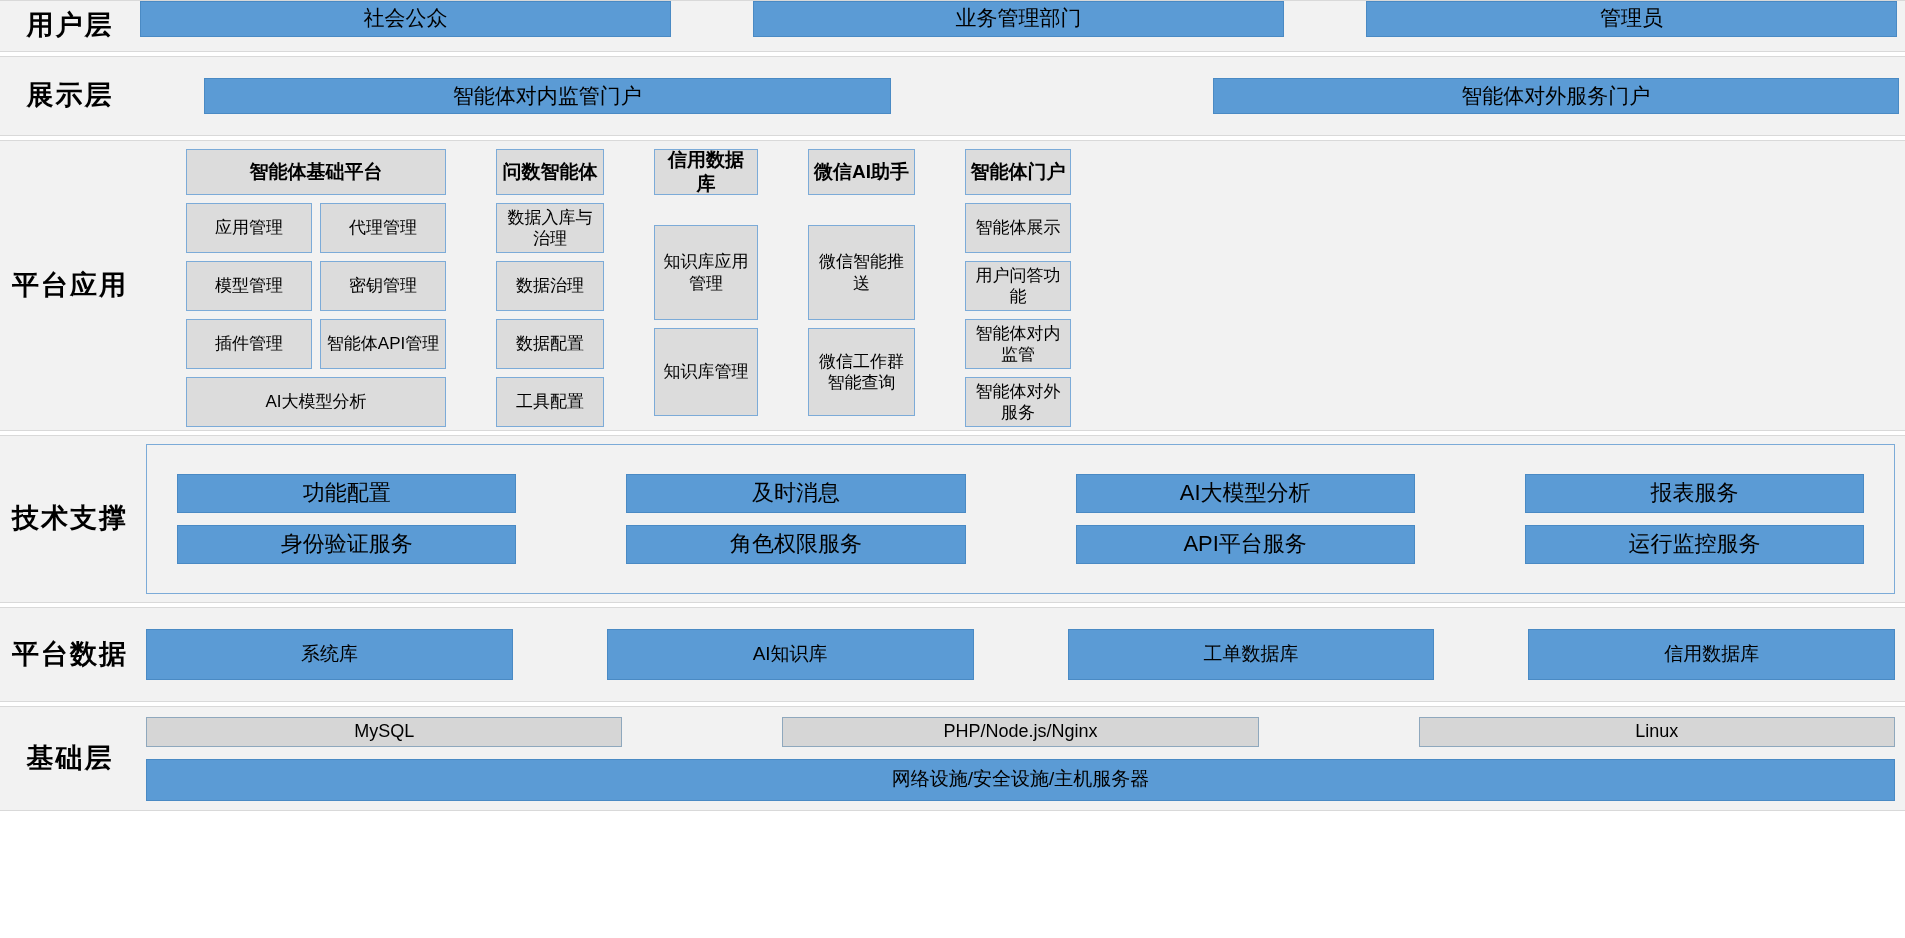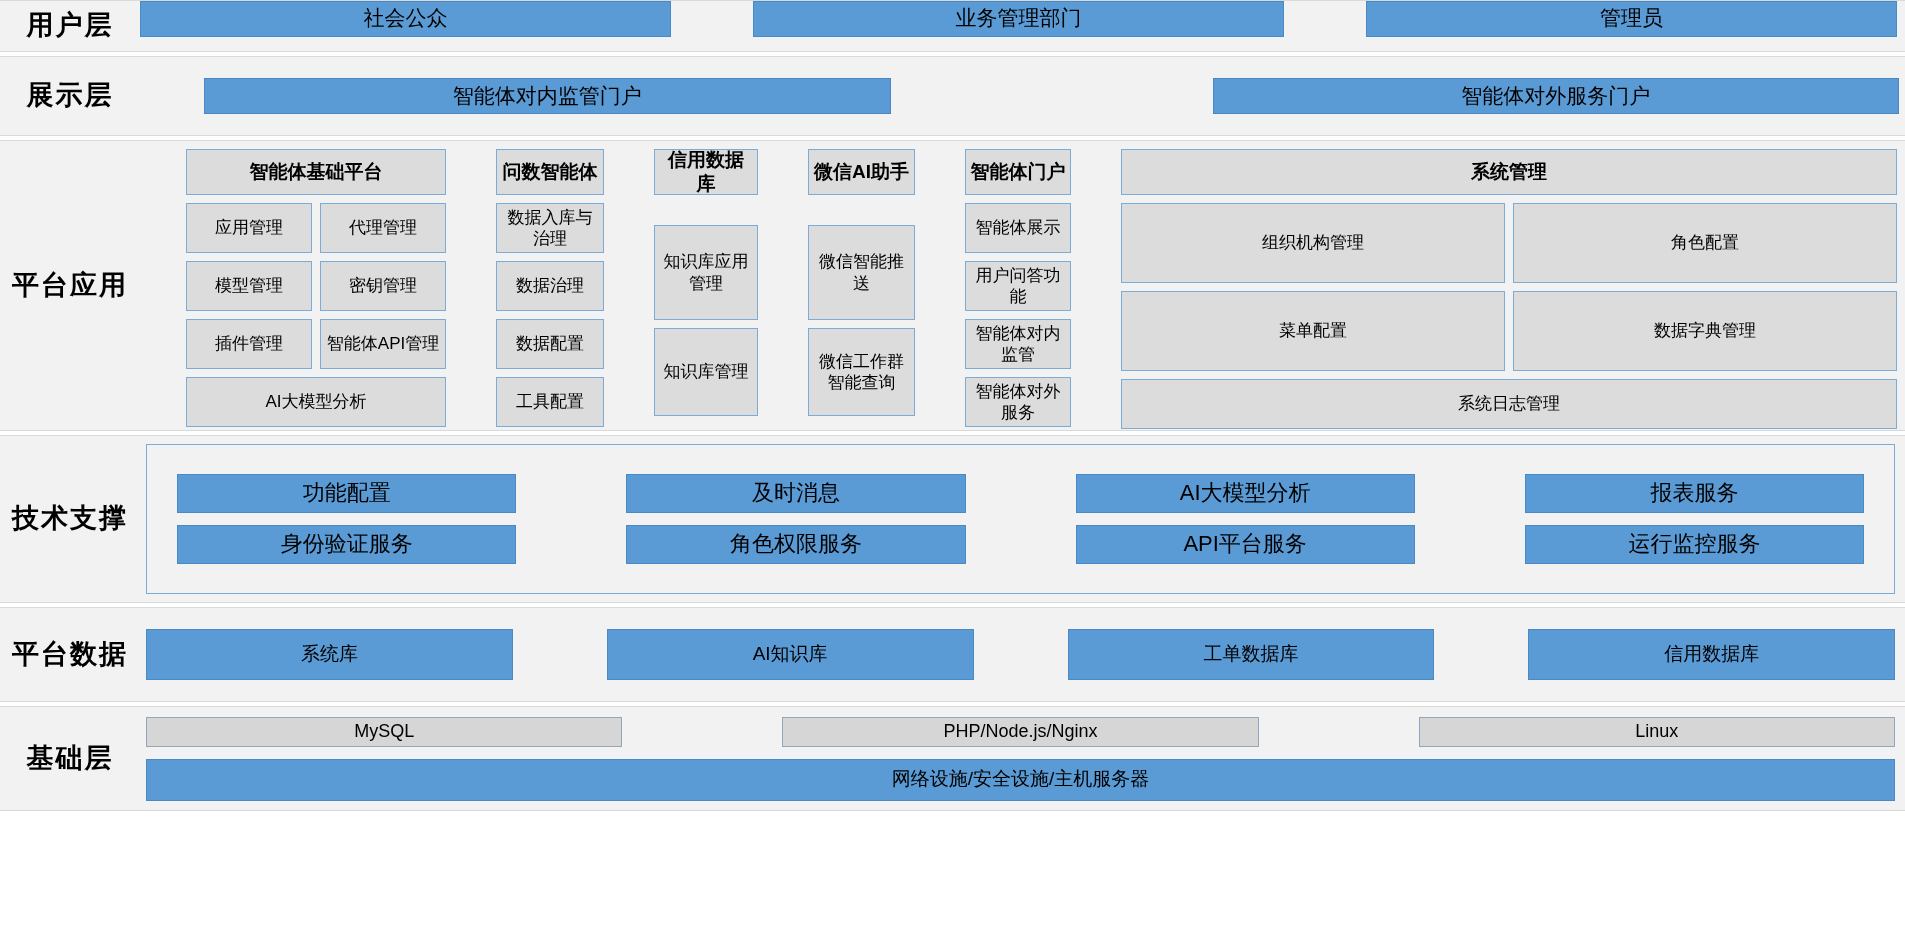--- a/index.html
+++ b/index.html
@@ -302,32 +302,20 @@
         </div>
 
         <div class="app-col col-portal">
           <div class="grey-box header">智能体门户</div>
           <div class="grey-box h50">智能体展示</div>
           <div class="grey-box h50">用户问答功能</div>
           <div class="grey-box h50">智能体对内监管</div>
           <div class="grey-box h50">智能体对外服务</div>
         </div>
 
-        <div class="app-col col-sys">
-          <div class="grey-box header">系统管理</div>
-          <div class="app-row2">
-            <div class="grey-box h80">组织机构管理</div>
-            <div class="grey-box h80">角色配置</div>
-          </div>
-          <div class="app-row2">
-            <div class="grey-box h80">菜单配置</div>
-            <div class="grey-box h80">数据字典管理</div>
-          </div>
-          <div class="grey-box h50">系统日志管理</div>
-        </div>
 
       </div>
     </div>
   </div>
 
   <div class="layer tech-layer">
     <div class="layer-label">
       <span>技术</span>
       <span>支撑</span>
     </div>

